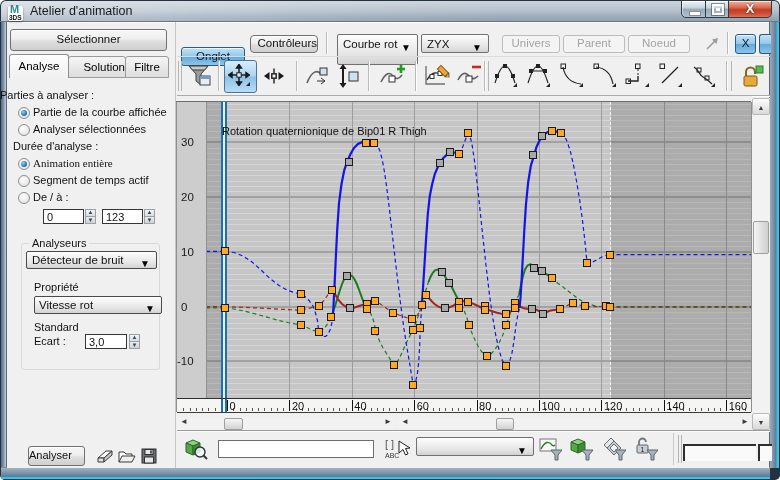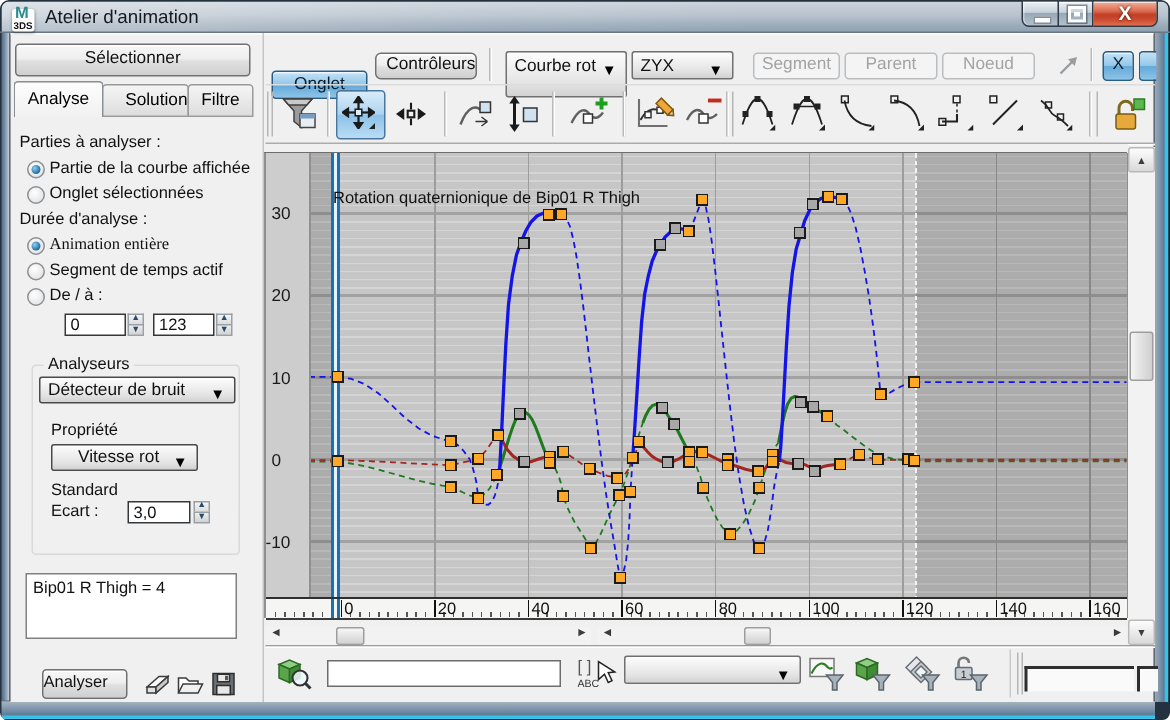--- a/index.html
+++ b/index.html
@@ -22,27 +22,27 @@
     </div>
 <div style="position:absolute;left:706px;top:0px;width:22px;height:16px;border:1px solid #2f3a44;border-left:none;background:linear-gradient(#eef3f7,#c6d1da 45%,#96a8b8 50%,#b2c1cd);box-shadow:inset 0 1px 0 rgba(255,255,255,.85)">
       <span style="position:absolute;left:6px;top:3px;width:8px;height:7px;border:2px solid #fdfdfd;outline:1px solid rgba(40,50,60,.5)"></span>
       <span style="position:absolute;left:10px;top:7px;width:4px;height:3px;background:#fdfdfd"></span>
     </div>
 <div style="position:absolute;left:729px;top:0px;width:42px;height:16px;border:1px solid #2f3a44;border-left:none;border-radius:0 0 5px 0;background:linear-gradient(#f0b4a0,#dd6a4e 40%,#c03e26 55%,#cf5034 80%,#e0714e);box-shadow:inset 0 1px 0 rgba(255,255,255,.65);color:#fff;font-weight:bold;font-size:13px;text-align:center;line-height:15px;text-shadow:0 0 2px rgba(60,10,0,.9)">X</div>
 <div style="position:absolute;left:10px;top:29px;width:155px;height:20px;border:1px solid #707070;border-radius:3px;background:linear-gradient(#f7f7f7,#eeeeee 45%,#dfdfdf 55%,#cfcfcf);box-shadow:inset 0 1px 0 #fff;font-size:11.5px;color:#111;text-align:center;line-height:19px">Sélectionner</div>
 <div style="position:absolute;left:9px;top:54px;width:58px;height:23px;border:1px solid #898f94;border-bottom:none;border-radius:3px 3px 0 0;background:linear-gradient(#fdfdfd,#f1f1f1);font-size:11.5px;text-align:center;line-height:22px;z-index:3">Analyse</div>
 <div style="position:absolute;left:68px;top:56px;width:56px;height:20px;border:1px solid #9a9a9a;border-radius:3px 3px 0 0;background:linear-gradient(#f5f5f5,#dddddd);font-size:11.5px;text-align:right;line-height:20px">Solution</div>
 <div style="position:absolute;left:125px;top:56px;width:42px;height:20px;border:1px solid #9a9a9a;border-radius:3px 3px 0 0;background:linear-gradient(#f5f5f5,#dddddd);font-size:11.5px;text-align:center;line-height:20px">Filtre</div>
-<div style="position:absolute;left:13px;top:89px;font-size:11px;color:#111;white-space:nowrap;">Parties à analyser :</div>
+<div style="position:absolute;left:0;top:89px;font-size:11px;color:#111;white-space:nowrap;">Parties à analyser :</div>
 <div style="position:absolute;left:18px;top:107px;width:10px;height:10px;border:1px solid #8b9094;border-radius:50%;background:radial-gradient(circle at 40% 35%,#ffffff,#dcdcdc)">
       <span style="position:absolute;left:2px;top:2px;width:6px;height:6px;border-radius:50%;background:radial-gradient(circle at 35% 35%,#8ed0ee,#1f6ba5 70%)"></span>
     </div>
 <div style="position:absolute;left:33px;top:106px;font-size:11px;color:#111;white-space:nowrap;">Partie de la courbe affichée</div>
 <div style="position:absolute;left:18px;top:124px;width:10px;height:10px;border:1px solid #8b9094;border-radius:50%;background:radial-gradient(circle at 40% 35%,#ffffff,#dcdcdc)"></div>
-<div style="position:absolute;left:33px;top:123px;font-size:11px;color:#111;white-space:nowrap;">Onglet sélectionnées</div>
+<div style="position:absolute;left:33px;top:123px;font-size:11px;color:#111;white-space:nowrap;">Analyser sélectionnées</div>
 <div style="position:absolute;left:13px;top:140px;font-size:11px;color:#111;white-space:nowrap;">Durée d'analyse :</div>
 <div style="position:absolute;left:18px;top:158px;width:10px;height:10px;border:1px solid #8b9094;border-radius:50%;background:radial-gradient(circle at 40% 35%,#ffffff,#dcdcdc)">
       <span style="position:absolute;left:2px;top:2px;width:6px;height:6px;border-radius:50%;background:radial-gradient(circle at 35% 35%,#8ed0ee,#1f6ba5 70%)"></span>
     </div>
 <div style="position:absolute;left:33px;top:157px;font-size:11px;color:#111;white-space:nowrap;font-family:Liberation Serif, serif;">Animation entière</div>
 <div style="position:absolute;left:18px;top:175px;width:10px;height:10px;border:1px solid #8b9094;border-radius:50%;background:radial-gradient(circle at 40% 35%,#ffffff,#dcdcdc)"></div>
 <div style="position:absolute;left:33px;top:174px;font-size:11px;color:#111;white-space:nowrap;">Segment de temps actif</div>
 <div style="position:absolute;left:18px;top:192px;width:10px;height:10px;border:1px solid #8b9094;border-radius:50%;background:radial-gradient(circle at 40% 35%,#ffffff,#dcdcdc)"></div>
 <div style="position:absolute;left:33px;top:191px;font-size:11px;color:#111;white-space:nowrap;">De / à :</div>
 <div style="position:absolute;left:43px;top:209px;width:41px;height:15px;border:1px solid #33373a;background:#fff;font-size:11px;color:#111;line-height:14px;padding-left:3px;box-sizing:border-box">0</div>
@@ -52,29 +52,28 @@
     <div style="position:absolute;left:87px;top:216px;width:7px;height:7px;font-size:6px;line-height:8px;color:#274b6d;text-align:center">▼</div>
 <div style="position:absolute;left:102px;top:209px;width:41px;height:15px;border:1px solid #33373a;background:#fff;font-size:11px;color:#111;line-height:14px;padding-left:3px;box-sizing:border-box">123</div>
 <div style="position:absolute;left:144px;top:209px;width:11px;height:7px;border:1px solid #98a0a8;border-bottom:none;background:linear-gradient(#f4f4f4,#dcdcdc);box-sizing:border-box"></div>
     <div style="position:absolute;left:144px;top:216px;width:11px;height:8px;border:1px solid #98a0a8;background:linear-gradient(#eee,#d2d2d2);box-sizing:border-box"></div>
     <div style="position:absolute;left:146px;top:209px;width:7px;height:7px;font-size:6px;line-height:7px;color:#274b6d;text-align:center">▲</div>
     <div style="position:absolute;left:146px;top:216px;width:7px;height:7px;font-size:6px;line-height:8px;color:#274b6d;text-align:center">▼</div>
 <div style="position:absolute;left:21px;top:243px;width:137px;height:125px;border:1px solid #d9d9d9;border-radius:3px"></div>
 <div style="position:absolute;left:29px;top:237px;font-size:11px;color:#111;white-space:nowrap;background:#f0f0f0;padding:0 3px">Analyseurs</div>
 <div style="position:absolute;left:26px;top:251px;width:131px;height:18px;border:1px solid #4a4a4a;border-radius:2px;background:linear-gradient(#fdfdfd,#e4e4e4 70%,#d2d2d2);font-size:11.5px;color:#111;line-height:17px;padding-left:5px;box-sizing:border-box">Détecteur de bruit<span style="position:absolute;right:6px;top:3px;font-size:10px;color:#000">▼</span></div>
 <div style="position:absolute;left:34px;top:281px;font-size:11px;color:#111;white-space:nowrap;text-align:right;">Propriété</div>
-<div style="position:absolute;left:34px;top:296px;width:98px;height:18px;border:1px solid #4a4a4a;border-radius:2px;background:linear-gradient(#fdfdfd,#e4e4e4 70%,#d2d2d2);font-size:11.5px;color:#111;line-height:17px;padding-left:17px;box-sizing:border-box">Vitesse rot<span style="position:absolute;right:6px;top:3px;font-size:10px;color:#000">▼</span></div>
+<div style="position:absolute;left:34px;top:296px;width:128px;height:18px;border:1px solid #4a4a4a;border-radius:2px;background:linear-gradient(#fdfdfd,#e4e4e4 70%,#d2d2d2);font-size:11.5px;color:#111;line-height:17px;padding-left:4px;box-sizing:border-box">Vitesse rot<span style="position:absolute;right:6px;top:3px;font-size:10px;color:#000">▼</span></div>
 <div style="position:absolute;left:34px;top:321px;font-size:11px;color:#111;white-space:nowrap;">Standard</div>
 <div style="position:absolute;left:34px;top:335px;font-size:11px;color:#111;white-space:nowrap;">Ecart :</div>
 <div style="position:absolute;left:85px;top:334px;width:42px;height:15px;border:1px solid #33373a;background:#fff;font-size:11px;color:#111;line-height:14px;padding-left:3px;box-sizing:border-box">3,0</div>
 <div style="position:absolute;left:129px;top:334px;width:11px;height:7px;border:1px solid #98a0a8;border-bottom:none;background:linear-gradient(#f4f4f4,#dcdcdc);box-sizing:border-box"></div>
     <div style="position:absolute;left:129px;top:341px;width:11px;height:8px;border:1px solid #98a0a8;background:linear-gradient(#eee,#d2d2d2);box-sizing:border-box"></div>
     <div style="position:absolute;left:131px;top:334px;width:7px;height:7px;font-size:6px;line-height:7px;color:#274b6d;text-align:center">▲</div>
     <div style="position:absolute;left:131px;top:341px;width:7px;height:7px;font-size:6px;line-height:8px;color:#274b6d;text-align:center">▼</div>
-<div style="position:absolute;left:17px;top:382px;width:141px;height:44px;border:1px solid #808080;background:#fff;font-size:11px;color:#111;padding:3px 0 0 4px;box-sizing:border-box">Bip01 R Thigh = 4</div>
 <div style="position:absolute;left:28px;top:446px;width:55px;height:18px;border:1px solid #707070;border-radius:3px;background:linear-gradient(#f7f7f7,#eeeeee 45%,#dfdfdf 55%,#cfcfcf);box-shadow:inset 0 1px 0 #fff;font-size:11px;color:#111;text-align:left;line-height:17px">Analyser</div>
 <svg style="position:absolute;left:97px;top:449px" width="16" height="15" viewBox="0 0 16 15">
       <path d="M1,9 L9,2 H15 L7,9 Z" fill="#fbfbfb" stroke="#3a3a3a"></path>
       <path d="M1,9 H7 V13 H1 Z" fill="#e2e2e2" stroke="#3a3a3a"></path>
       <path d="M7,9 L15,2 V6 L7,13 Z" fill="#c8c8c8" stroke="#3a3a3a"></path>
     </svg>
 <svg style="position:absolute;left:118px;top:449px" width="18" height="15" viewBox="0 0 18 15">
       <path d="M1,13 V3 H6 L8,5 H14 V7" fill="#fff" stroke="#3a3a3a"></path>
       <path d="M1,13 L4,7 H17 L14,13 Z" fill="#f0f0f0" stroke="#3a3a3a"></path>
     </svg>
@@ -84,21 +83,21 @@
       <rect x="9" y="2.5" width="2" height="3" fill="#555"></rect>
       <rect x="3.5" y="9" width="9" height="6" fill="#e8e8e8" stroke="#2e2e2e"></rect>
     </svg>
 <div style="position:absolute;left:175px;top:22px;width:1px;height:446px;background:#c6c6c6"></div>
 <div style="position:absolute;left:177px;top:27px;width:2px;height:26px;border-left:1px solid #fff;border-right:1px solid #b9b9b9;opacity:0"></div>
 <div style="position:absolute;left:181px;top:47px;width:62px;height:17px;border:1px solid #2b5d84;border-radius:3px;background:linear-gradient(#c3e2f6,#94c8ea 48%,#63a9da 52%,#8ec4e8);box-shadow:inset 0 1px 0 rgba(255,255,255,.7);font-size:11.5px;color:#0b1b28;text-align:center;line-height:16px">Onglet</div>
 <div style="position:absolute;left:250px;top:35px;width:66px;height:16px;border:1px solid #707070;border-radius:4px;background:linear-gradient(#f7f7f7,#eeeeee 45%,#dfdfdf 55%,#cfcfcf);box-shadow:inset 0 1px 0 #fff;font-size:11.5px;color:#111;text-align:right;line-height:15px">Contrôleurs</div>
 <div style="position:absolute;left:326px;top:32px;width:1px;height:22px;background:#b9b9b9;border-right:1px solid #fdfdfd"></div>
 <div style="position:absolute;left:337px;top:34px;width:81px;height:31px;border:1px solid #707070;border-radius:2px;background:linear-gradient(#fdfdfd,#e4e4e4 70%,#d2d2d2);font-size:11.5px;color:#111;line-height:18px;padding-left:5px;box-sizing:border-box">Courbe rot<span style="position:absolute;right:6px;top:4px;font-size:10px;color:#000">▼</span></div>
 <div style="position:absolute;left:421px;top:34px;width:68px;height:19px;border:1px solid #707070;border-radius:2px;background:linear-gradient(#fdfdfd,#e4e4e4 70%,#d2d2d2);font-size:11.5px;color:#111;line-height:18px;padding-left:5px;box-sizing:border-box">ZYX<span style="position:absolute;right:6px;top:4px;font-size:10px;color:#000">▼</span></div>
-<div style="position:absolute;left:502px;top:35px;width:56px;height:16px;border:1px solid #b9bdc0;border-radius:3px;background:#f4f4f4;font-size:11.5px;color:#a3a3a3;text-align:center;line-height:15px">Segment</div>
+<div style="position:absolute;left:502px;top:35px;width:56px;height:16px;border:1px solid #b9bdc0;border-radius:3px;background:#f4f4f4;font-size:11.5px;color:#a3a3a3;text-align:center;line-height:15px">Univers</div>
 <div style="position:absolute;left:563px;top:35px;width:60px;height:16px;border:1px solid #b9bdc0;border-radius:3px;background:#f4f4f4;font-size:11.5px;color:#a3a3a3;text-align:center;line-height:15px">Parent</div>
 <div style="position:absolute;left:628px;top:35px;width:60px;height:16px;border:1px solid #b9bdc0;border-radius:3px;background:#f4f4f4;font-size:11.5px;color:#a3a3a3;text-align:center;line-height:15px">Noeud</div>
 <svg style="position:absolute;left:704px;top:35px" width="17" height="17" viewBox="0 0 17 17">
       <line x1="3" y1="14" x2="12" y2="5" stroke="#9a9da0" stroke-width="1.6"></line>
       <path d="M14,3 L8,4.5 L12.5,9 Z" fill="#9a9da0"></path>
     </svg>
 <div style="position:absolute;left:727px;top:32px;width:1px;height:22px;background:#b9b9b9;border-right:1px solid #fdfdfd"></div>
 <div style="position:absolute;left:735px;top:34px;width:19px;height:18px;border:1px solid #2b5d84;border-radius:3px;background:linear-gradient(#c3e2f6,#94c8ea 48%,#63a9da 52%,#8ec4e8);box-shadow:inset 0 1px 0 rgba(255,255,255,.7);font-size:11.5px;color:#0b1b28;text-align:center;line-height:17px">X</div>
 <div style="position:absolute;left:759px;top:34px;width:11px;height:18px;border:1px solid #2b5d84;border-right:none;border-radius:3px 0 0 3px;background:linear-gradient(#c3e2f6,#94c8ea 48%,#63a9da 52%,#8ec4e8)"></div>
 <div style="position:absolute;left:177px;top:56px;width:593px;height:1px;background:#dcdcdc"></div>

